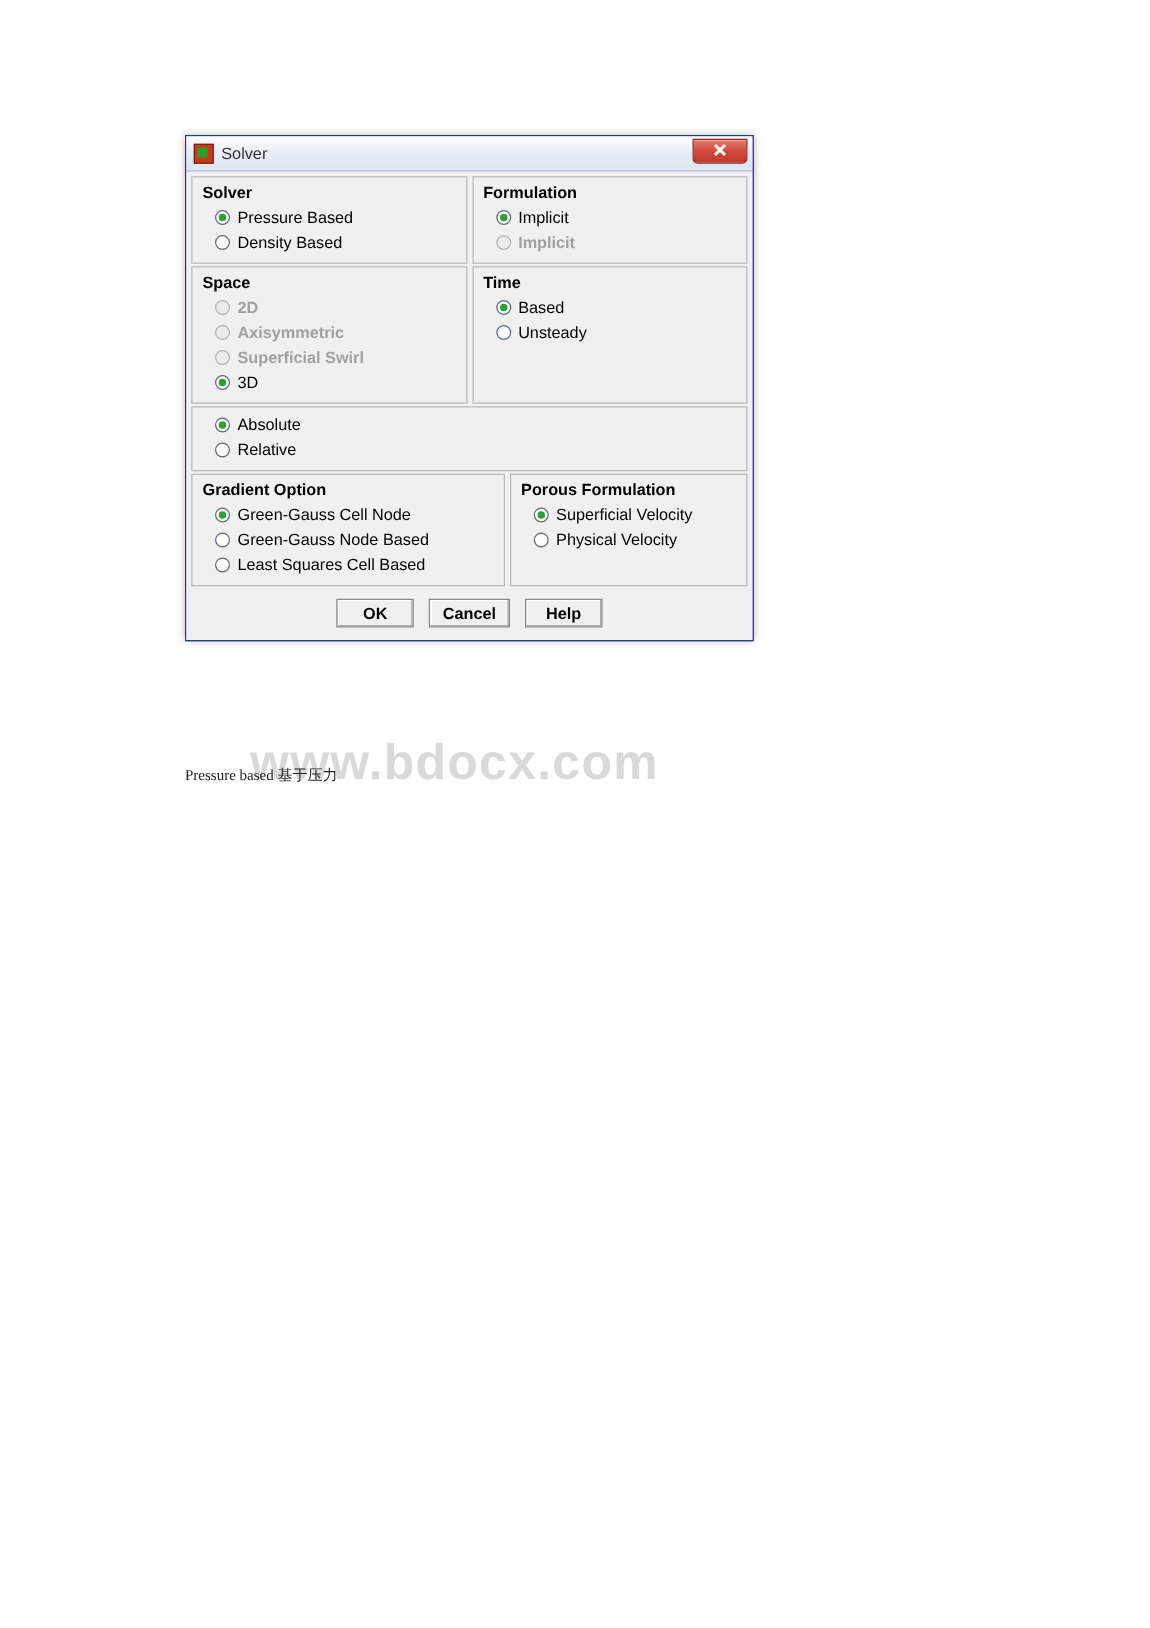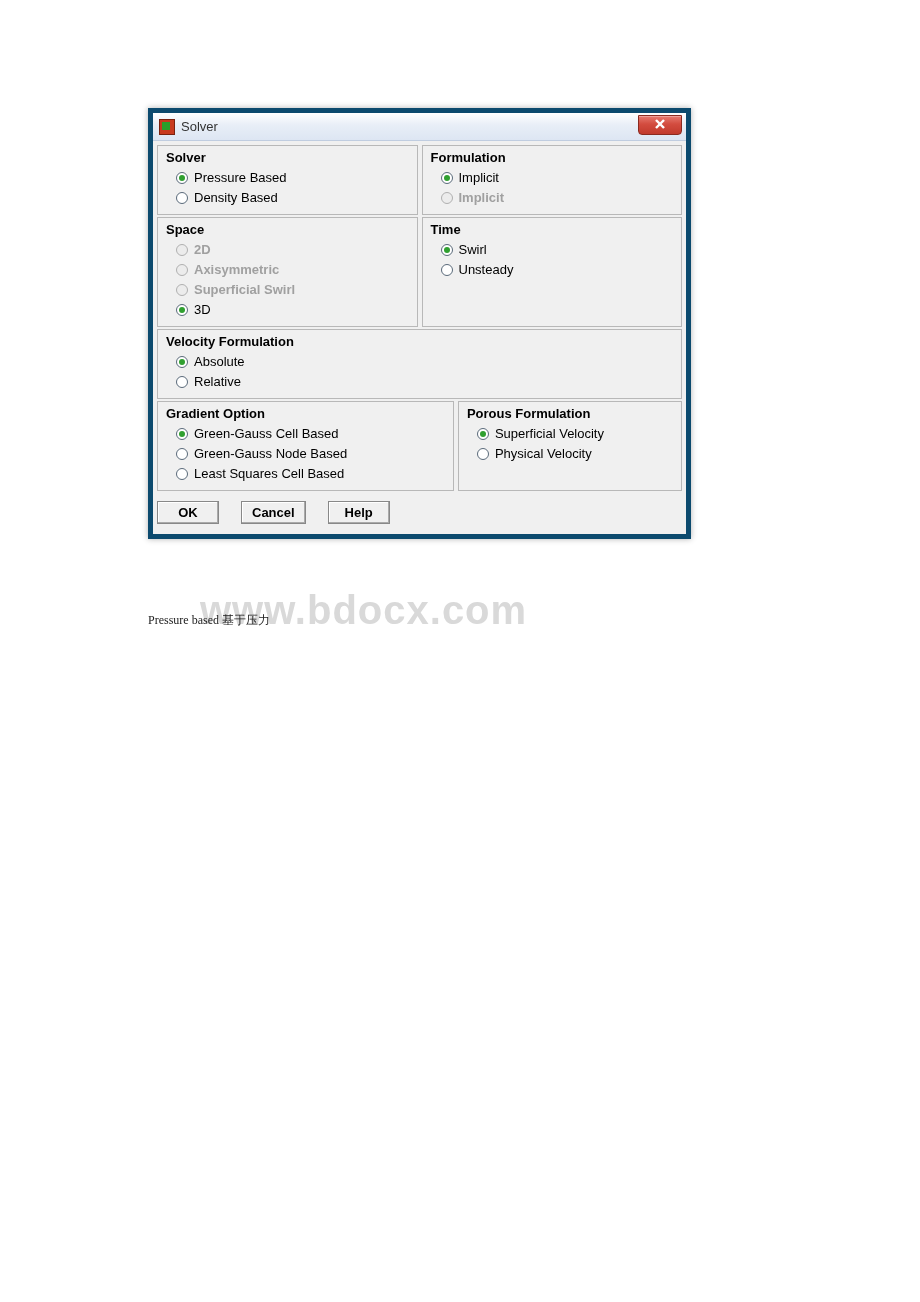--- a/index.html
+++ b/index.html
@@ -8,23 +8,23 @@
       font-size: 13px;
       background: #fff;
       width: 920px;
       height: 1302px;
       position: relative;
     }
     .dialog {
       position: absolute;
       left: 148px;
       top: 108px;
-      width: 543px;
+      width: 455px;
       background: #d946ef;
-      border: 5px solid #0c4a6e;
+      border: 1px solid #0c4a6e;
       box-shadow: 0 0 6px rgba(0,0,0,0.3);
     }
     .titlebar {
       height: 28px;
       background: linear-gradient(to bottom, #ffffff 0%, #e8eef7 45%, #dde6f3 100%);
       border-bottom: 1px solid #c0cde0;
       display: flex;
       align-items: center;
       padding: 0 2px 0 6px;
       position: relative;
@@ -99,21 +99,22 @@
       left: 2px; top: 2px;
       width: 6px; height: 6px;
       background: #30a030;
       border-radius: 50%;
     }
     .radio.disabled { border-color: #b0b0b0; background: #ececec; }
     .radio-label { font-weight: normal; color: #000; }
     .radio-label.disabled { color: #a0a0a0; font-weight: bold; }
     .button-row {
       display: flex;
-      gap: 22px;
+      justify-content: center;
+      gap: 12px;
       padding: 8px 0 6px 0;
     }
     .btn {
       min-width: 62px;
       padding: 3px 10px;
       background: #f0f0f0;
       border: 1px solid #888;
       box-shadow: inset -1px -1px 0 #aaa, inset 1px 1px 0 #fff;
       font-weight: bold;
       font-family: inherit;
@@ -205,49 +206,48 @@
         </div>
         <div class="radio-item">
           <span class="radio selected"></span>
           <span class="radio-label">3D</span>
         </div>
       </div>
       <div class="group">
         <span class="group-title">Time</span>
         <div class="radio-item">
           <span class="radio selected"></span>
-          <span class="radio-label">Swirl</span>
+          <span class="radio-label">Based</span>
         </div>
         <div class="radio-item">
           <span class="radio"></span>
           <span class="radio-label">Unsteady</span>
         </div>
       </div>
     </div>
 
     <div class="panel-row">
       <div class="group">
-        <span class="group-title">Velocity Formulation</span>
         <div class="radio-item">
           <span class="radio selected"></span>
           <span class="radio-label">Absolute</span>
         </div>
         <div class="radio-item">
           <span class="radio"></span>
           <span class="radio-label">Relative</span>
         </div>
       </div>
     </div>
 
     <div class="panel-row">
       <div class="group" style="flex:1.15">
         <span class="group-title">Gradient Option</span>
         <div class="radio-item">
           <span class="radio selected"></span>
-          <span class="radio-label">Green-Gauss Cell Based</span>
+          <span class="radio-label">Green-Gauss Cell Node</span>
         </div>
         <div class="radio-item">
           <span class="radio"></span>
           <span class="radio-label">Green-Gauss Node Based</span>
         </div>
         <div class="radio-item">
           <span class="radio"></span>
           <span class="radio-label">Least Squares Cell Based</span>
         </div>
       </div>

